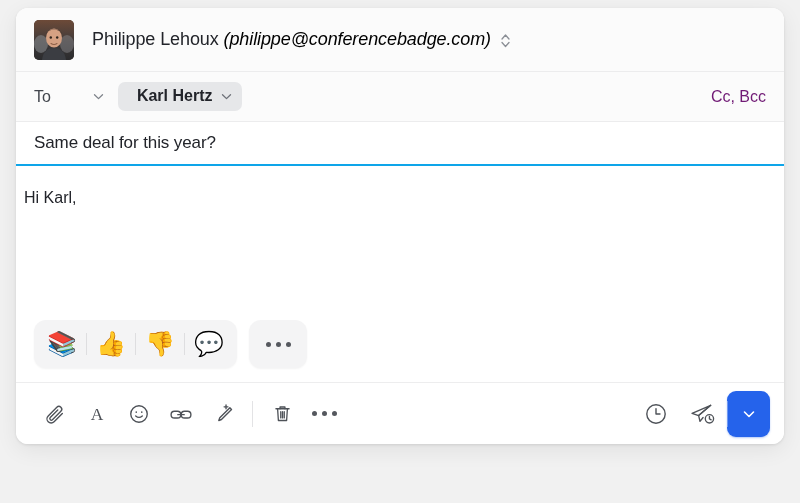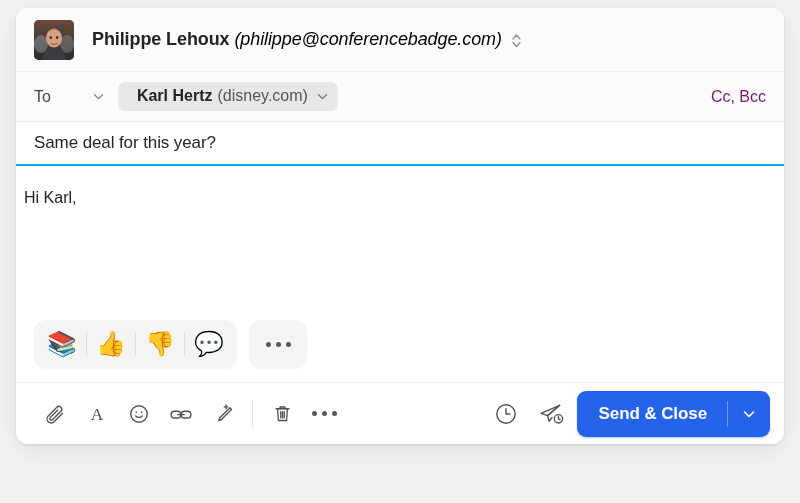--- a/index.html
+++ b/index.html
@@ -51,21 +51,21 @@
     position: relative;
   }
   .avatar svg { display: block; }
   .sender-text {
     margin-left: 18px;
     font-size: 18px;
     letter-spacing: -0.1px;
     white-space: nowrap;
   }
   .sender-name {
-    font-weight: bold;
+    font-weight: normal;
     color: #22242a;
   }
   .sender-email {
     color: #000000;
     font-weight: normal;
     font-style: italic;
   }
   .sender-switch {
     margin-left: 9px;
     color: #8b8f96;
@@ -308,21 +308,20 @@
       <span>To</span>
       <span class="caret">
         <svg width="11" height="11" viewBox="0 0 11 11" fill="none" stroke="currentColor" stroke-width="1.3" stroke-linecap="round" stroke-linejoin="round">
           <path d="M1.5 3.8 L5.5 7.6 L9.5 3.8"></path>
         </svg>
       </span>
     </div>
 
     <div class="recipient-chip">
       <span class="recipient-name">Karl Hertz</span>
-      <span class="recipient-domain">(disney.com)</span>
       <span class="caret">
         <svg width="11" height="11" viewBox="0 0 11 11" fill="none" stroke="currentColor" stroke-width="1.3" stroke-linecap="round" stroke-linejoin="round">
           <path d="M1.5 3.8 L5.5 7.6 L9.5 3.8"></path>
         </svg>
       </span>
     </div>
 
     <div class="cc-bcc">Cc, Bcc</div>
   </div>
 
@@ -431,21 +430,20 @@
     <div class="tool-btn" style="width:50px">
       <svg width="27" height="24" viewBox="0 0 28 24" fill="none" stroke="currentColor" stroke-width="1.4" stroke-linecap="round" stroke-linejoin="round">
         <path d="M22.5 3 L3.2 11.4 L10 13.6 Z"></path>
         <path d="M22.5 3 L10 13.6 L11.4 19.6 L14.6 15.6"></path>
         <circle cx="21.2" cy="17" r="4.3"></circle>
         <path d="M21.2 14.6 V17.1 L23 18"></path>
       </svg>
     </div>
 
     <div class="send-button">
-      <span class="send-label">Send &amp; Close</span>
       <span class="send-divider"></span>
       <span class="send-caret">
         <svg width="14" height="14" viewBox="0 0 14 14" fill="none" stroke="currentColor" stroke-width="1.6" stroke-linecap="round" stroke-linejoin="round">
           <path d="M2.5 5 L7 9.5 L11.5 5"></path>
         </svg>
       </span>
     </div>
   </div>
 </div>
 

